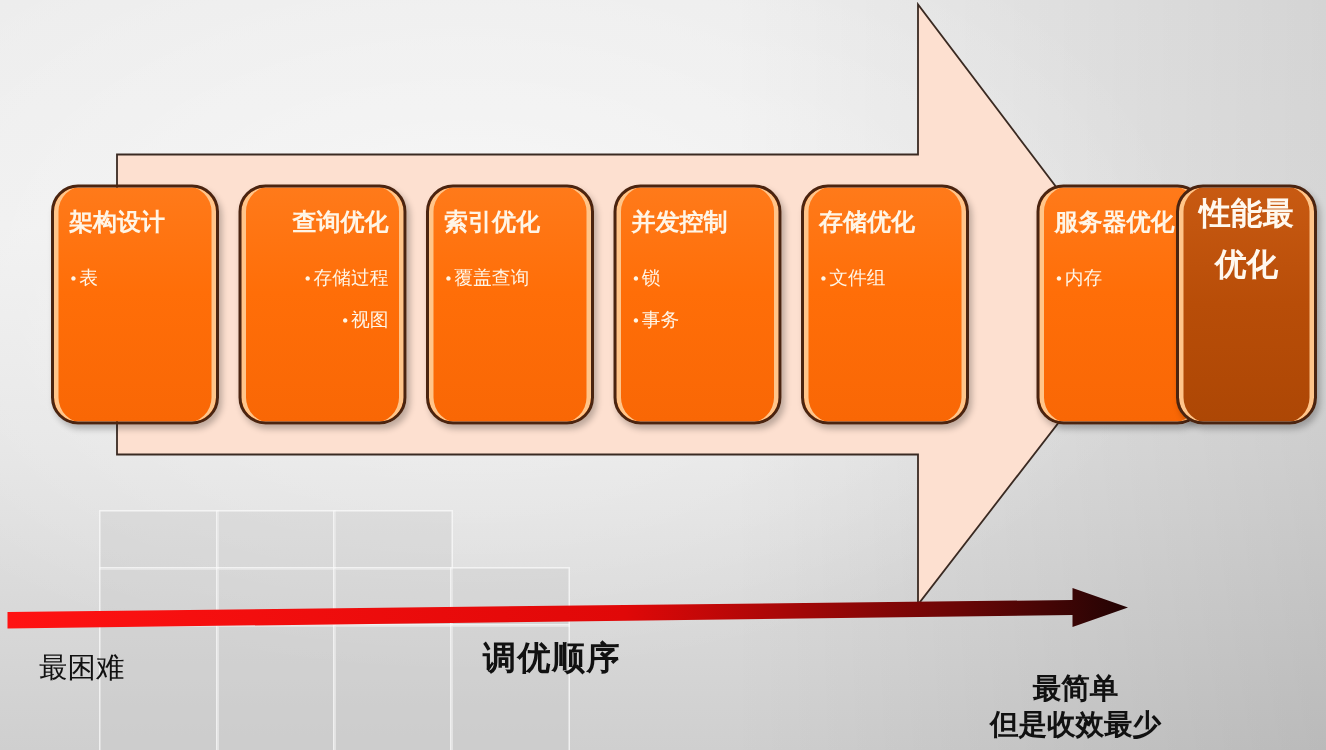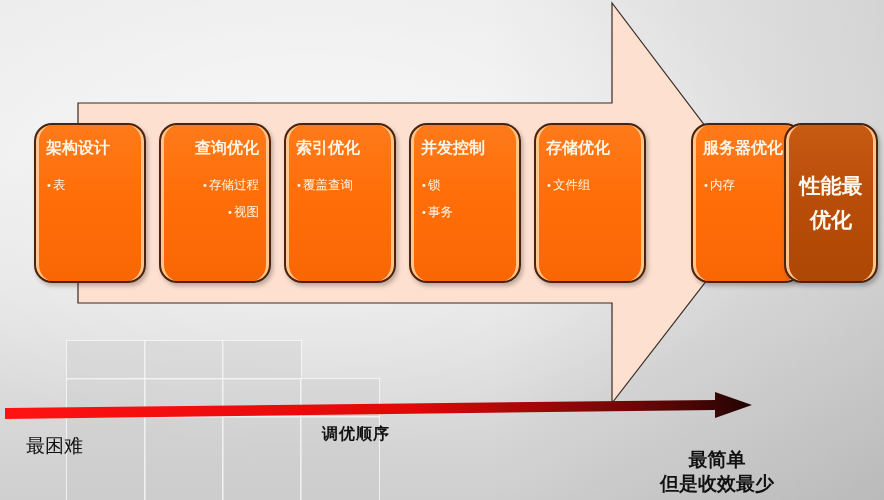--- a/index.html
+++ b/index.html
@@ -23,25 +23,25 @@
     box-shadow: inset 4px 0 0 -1px #ffc58a, inset -4px 0 0 -1px #ffc58a, 2px 3px 4px rgba(0,0,0,0.25);
     box-sizing:border-box; padding:13px 10px 0 10px; color:#fff5e6;margin-left:20px;
   }
   .box .title { font-weight:bold; font-size:16px; letter-spacing:0px; white-space:nowrap; }
   .box ul { list-style:none; margin:13px 0 0 0; padding:0; }
   .box li { font-size:12.5px; line-height:26px; white-space:nowrap; }
   .box li::before { content:"•"; font-size:10px; margin-right:1px; }
   .box.final {
     left:764px; width:94px;
     background: linear-gradient(180deg, #c85a12 0%, #b84d08 50%, #ad4705 100%);
-    display:flex; align-items:center; justify-content:center; padding:0; text-align:center;
+    display:flex; justify-content:center; padding:0; text-align:center;
   }
   .box.final .title { font-size:21px; line-height:34px; white-space:normal; width:64px; color:#fff8ee; }
   .label { position:absolute; color:#111; font-size:19px; line-height:24px; }
-  .order-label { position:absolute; left:322px; top:424px; font-size:16px; font-weight:bold; color:#111; letter-spacing:1px; }
+  .order-label { position:absolute; left:322px; top:424px; font-size:22px; font-weight:bold; color:#111; letter-spacing:1px; }
 </style>
 </head>
 <body>
 
 <div class="bg-shade"></div>
 
 <div class="tiles">
   <div class="tile" style="left:0;top:0;width:78px;height:38px;"></div>
   <div class="tile" style="left:78px;top:0;width:78px;height:38px;"></div>
   <div class="tile" style="left:156px;top:0;width:78px;height:38px;"></div>

